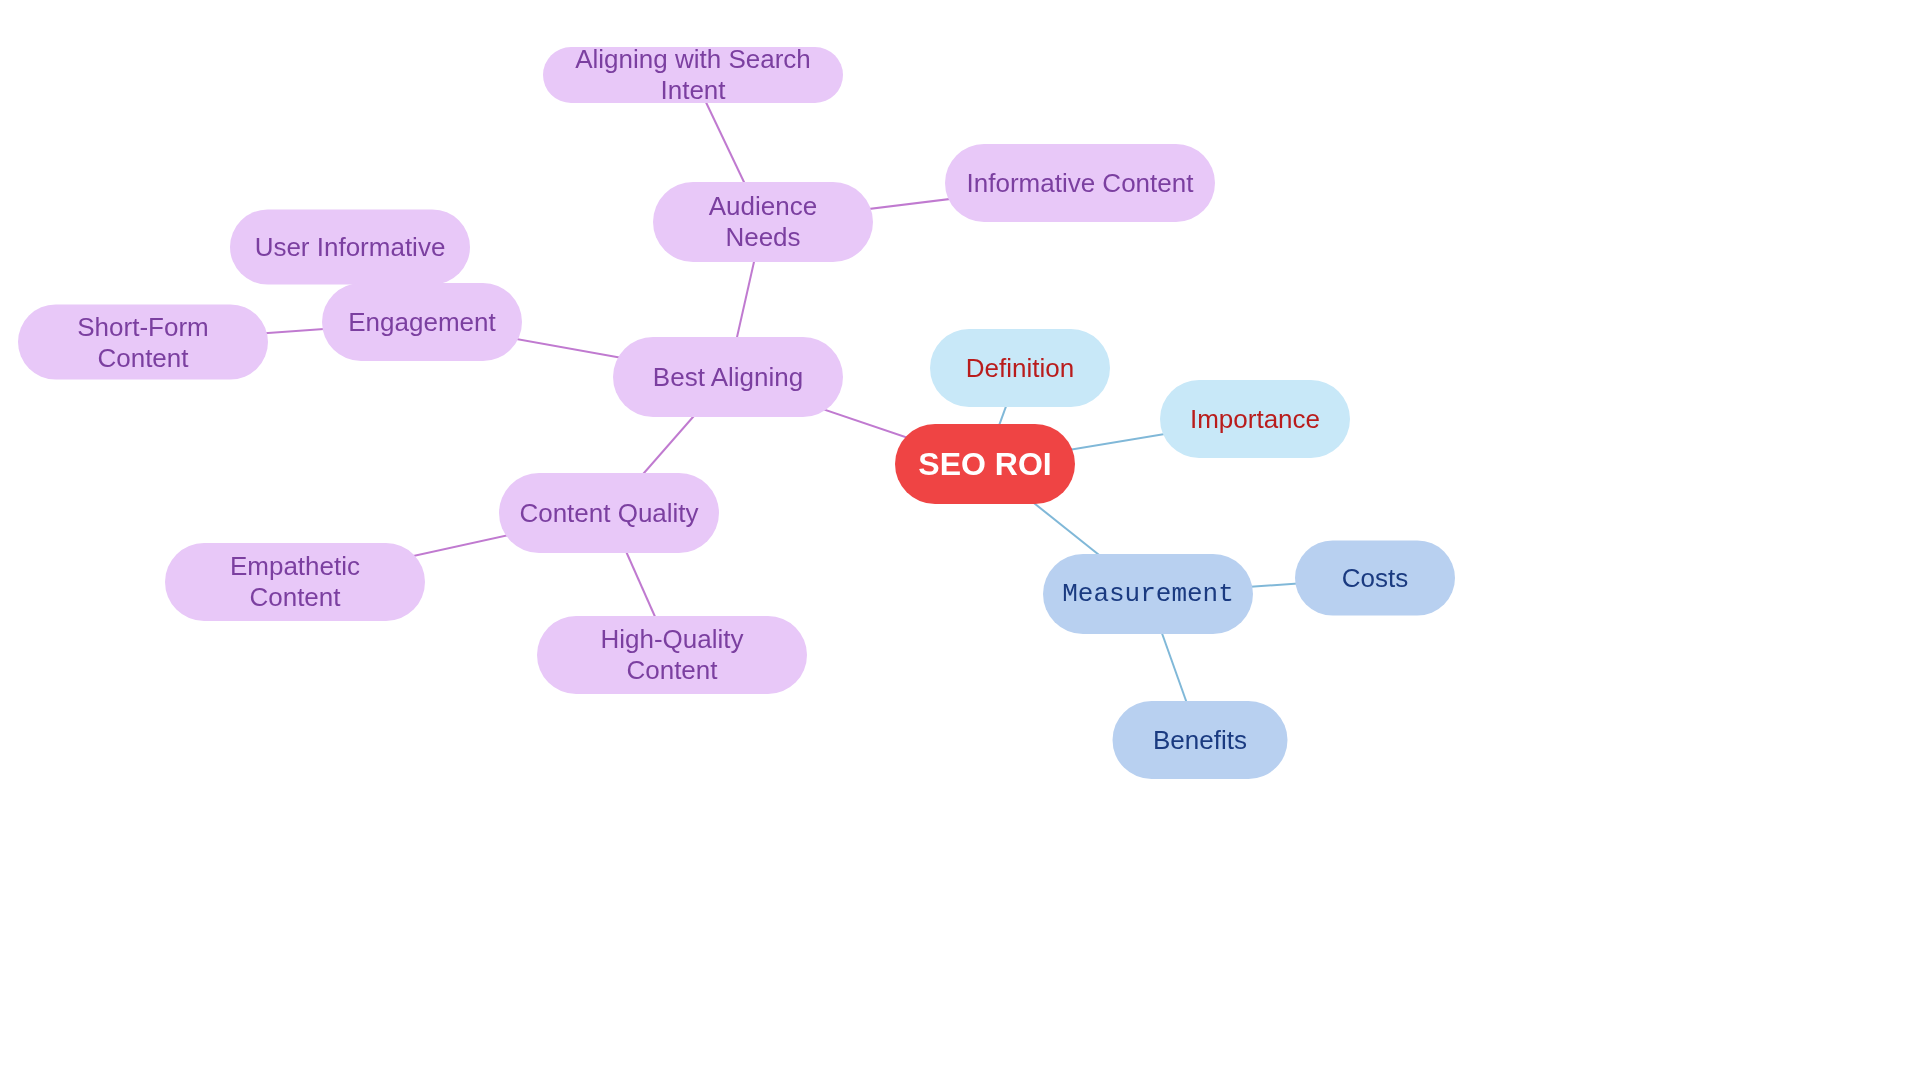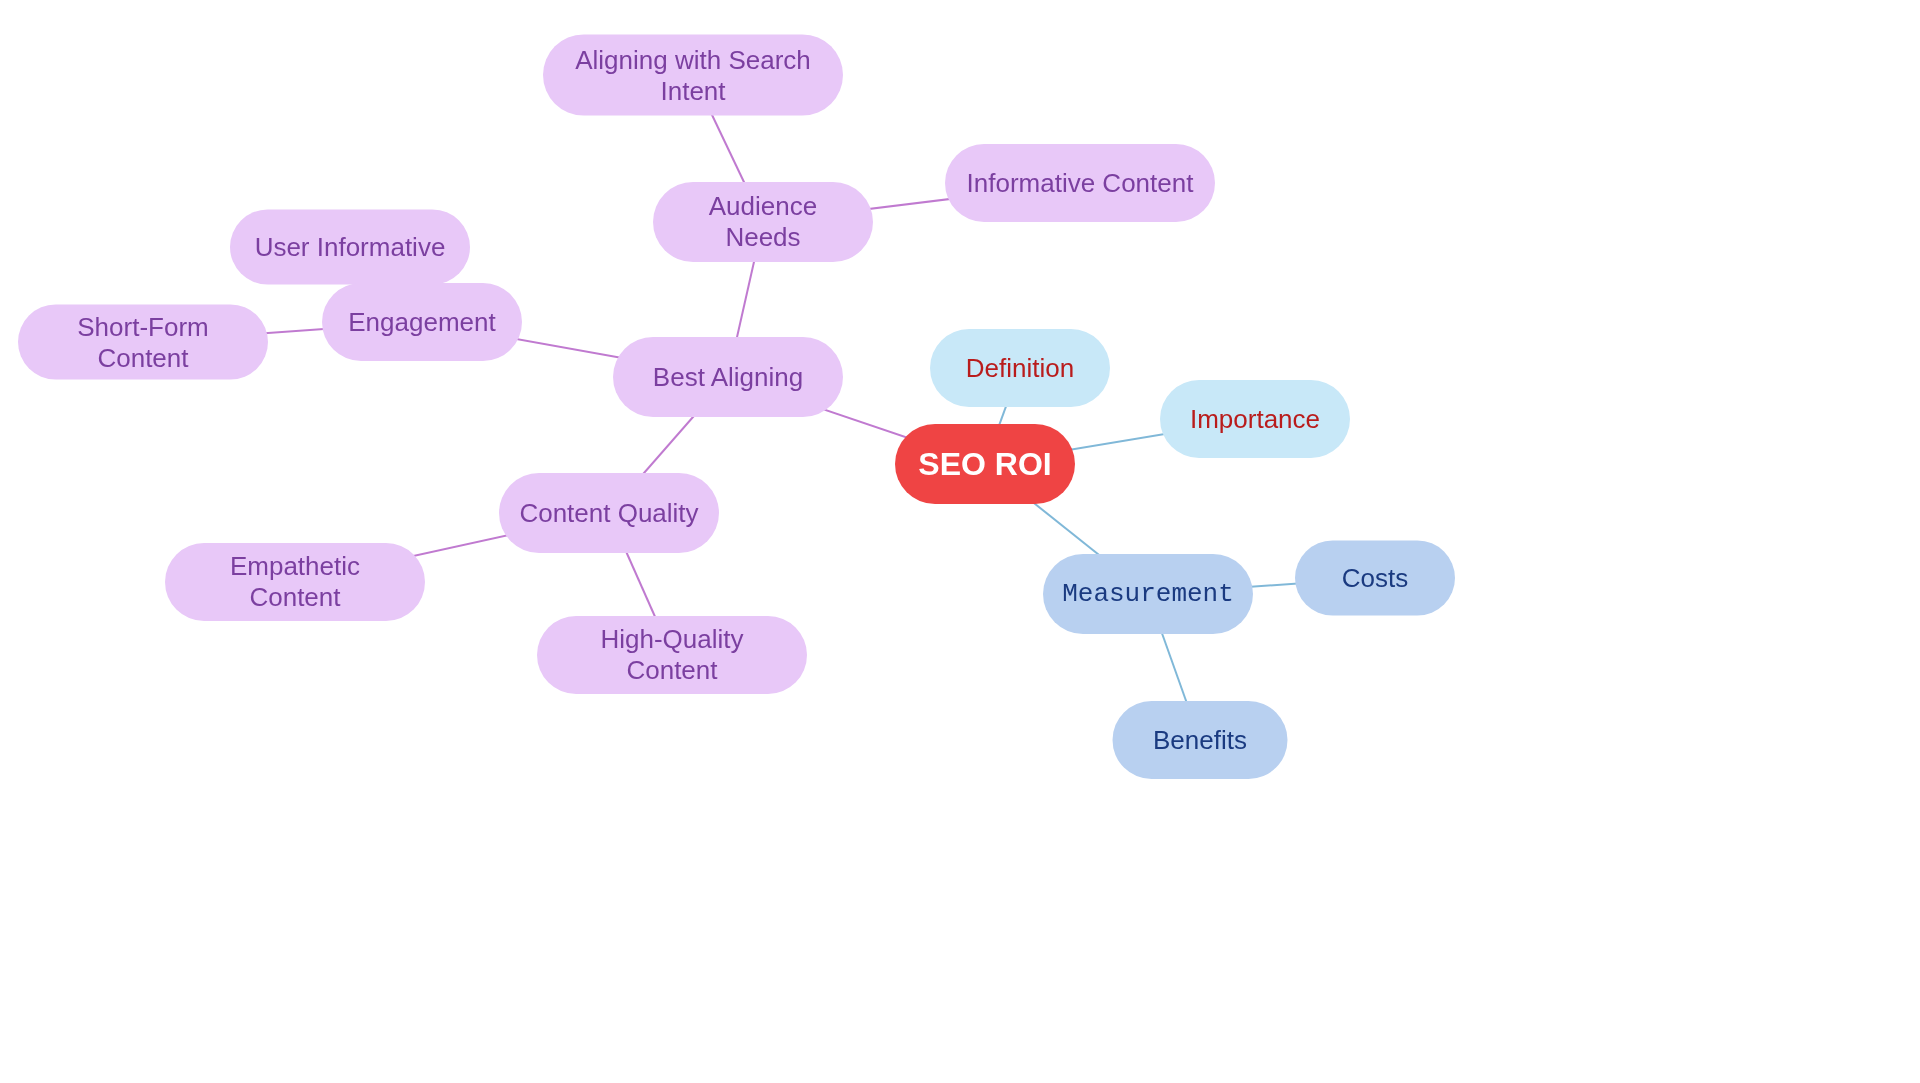--- a/index.html
+++ b/index.html
@@ -76,21 +76,21 @@
       <line x1="609" y1="513" x2="672" y2="655" stroke="#c07ad0" stroke-width="2"></line>
       <line x1="985" y1="464" x2="1020" y2="368" stroke="#80b8d8" stroke-width="2"></line>
       <line x1="985" y1="464" x2="1255" y2="419" stroke="#80b8d8" stroke-width="2"></line>
       <line x1="985" y1="464" x2="1148" y2="594" stroke="#80b8d8" stroke-width="2"></line>
       <line x1="1148" y1="594" x2="1375" y2="578" stroke="#80b8d8" stroke-width="2"></line>
       <line x1="1148" y1="594" x2="1200" y2="740" stroke="#80b8d8" stroke-width="2"></line>
     </svg>
 <div class="node node-center" style="left: 985px; top: 464px; width: 180px; height: 80px; padding: 10px 20px;">SEO ROI</div>
     <div class="node node-purple" style="left: 728px; top: 377px; width: 230px; height: 80px; padding: 10px 20px;">Best Aligning</div>
     <div class="node node-purple" style="left: 763px; top: 222px; width: 220px; height: 80px; padding: 16px 20px;">Audience Needs</div>
-    <div class="node node-purple" style="left: 693px; top: 75px; width: 300px; height: 81px; padding: 10px 20px;">Aligning with Search Intent</div>
+    <div class="node node-purple" style="left: 693px; top: 75px; width: 300px; height: 56px; padding: 10px 20px;">Aligning with Search Intent</div>
     <div class="node node-purple" style="left: 350px; top: 247px; width: 240px; height: 75px; padding: 10px 20px;">User Informative</div>
     <div class="node node-purple" style="left: 422px; top: 322px; width: 200px; height: 78px; padding: 10px 20px;">Engagement</div>
     <div class="node node-purple" style="left: 143px; top: 342px; width: 250px; height: 75px; padding: 10px 20px;">Short-Form Content</div>
     <div class="node node-purple" style="left: 609px; top: 513px; width: 220px; height: 80px; padding: 10px 20px;">Content Quality</div>
     <div class="node node-purple" style="left: 295px; top: 582px; width: 260px; height: 78px; padding: 10px 20px;">Empathetic Content</div>
     <div class="node node-purple" style="left: 672px; top: 655px; width: 270px; height: 78px; padding: 10px 20px;">High-Quality Content</div>
     <div class="node node-purple" style="left: 1080px; top: 183px; width: 270px; height: 78px; padding: 10px 20px;">Informative Content</div>
     <div class="node node-blue" style="left: 1020px; top: 368px; width: 180px; height: 78px; padding: 10px 20px;">Definition</div>
     <div class="node node-blue" style="left: 1255px; top: 419px; width: 190px; height: 78px; padding: 10px 20px;">Importance</div>
     <div class="node node-blue-medium" style="left: 1148px; top: 594px; width: 210px; height: 80px; padding: 10px 20px; font-family: Liberation Mono, monospace;">Measurement</div>

